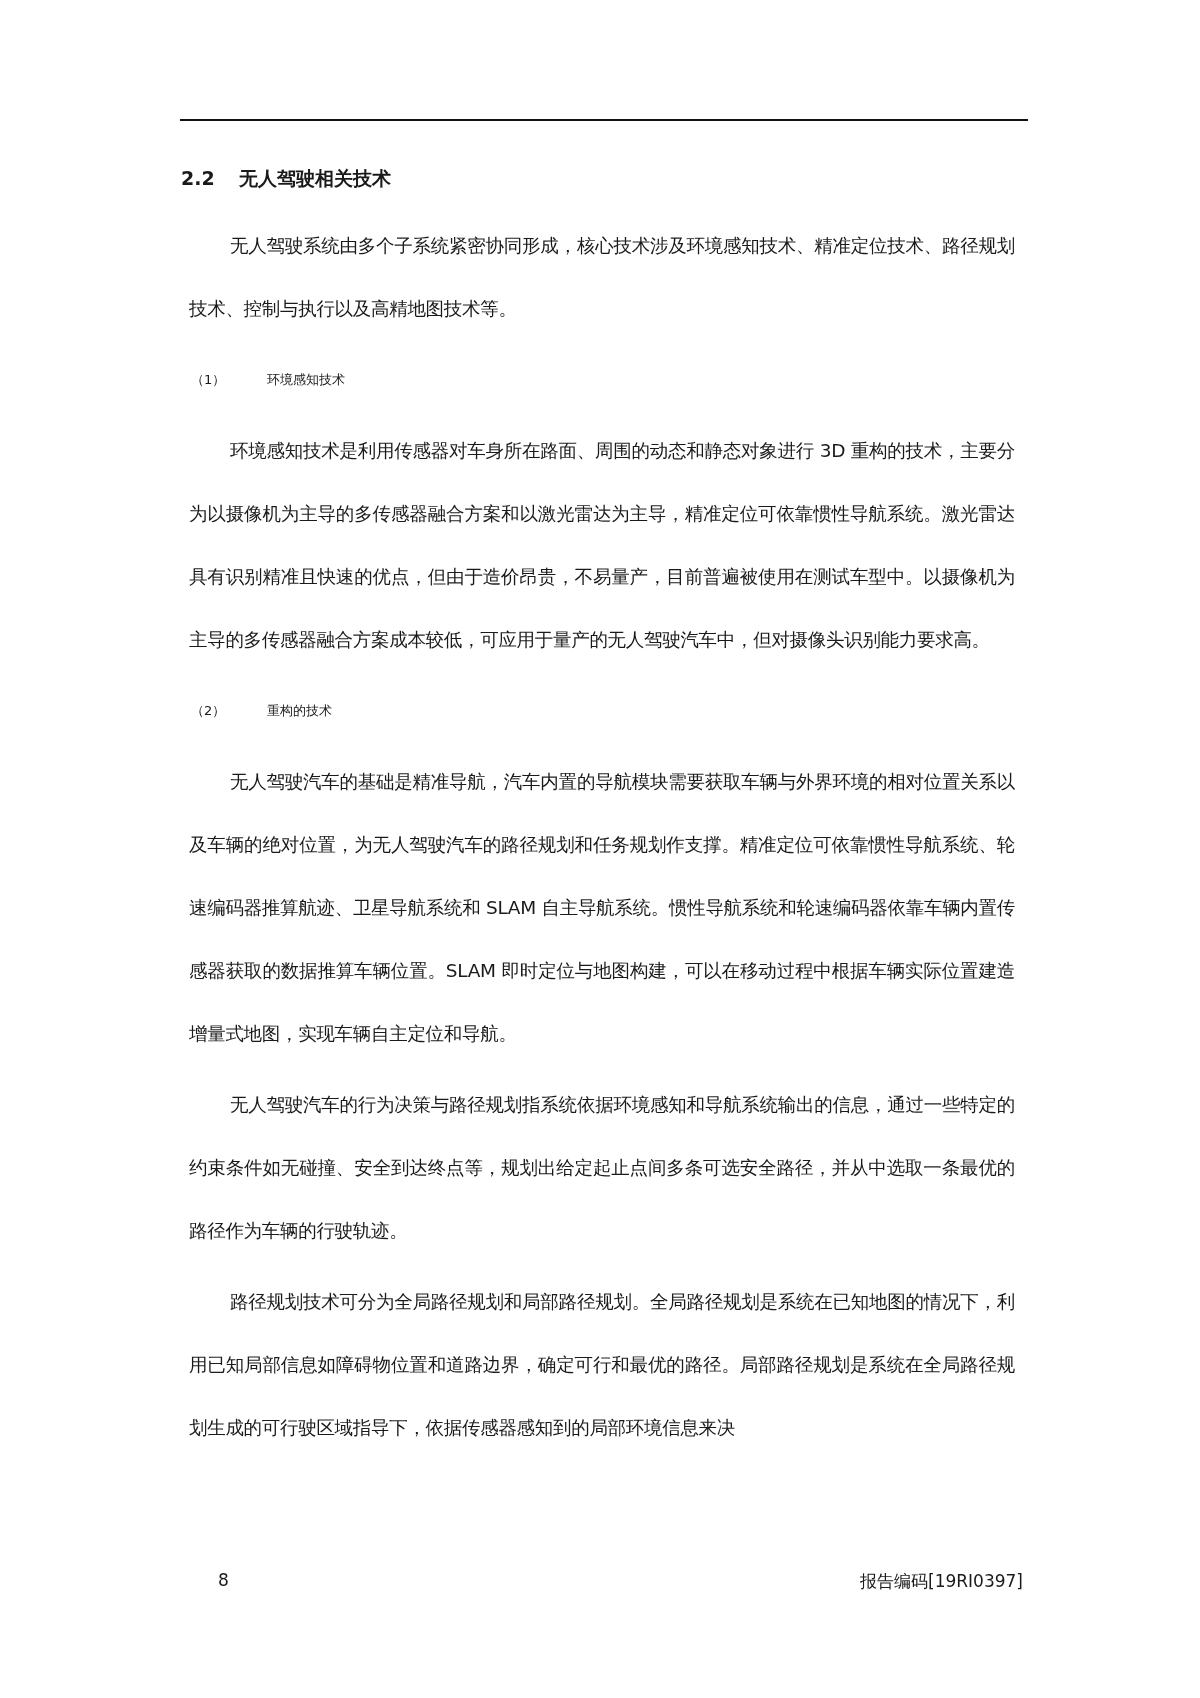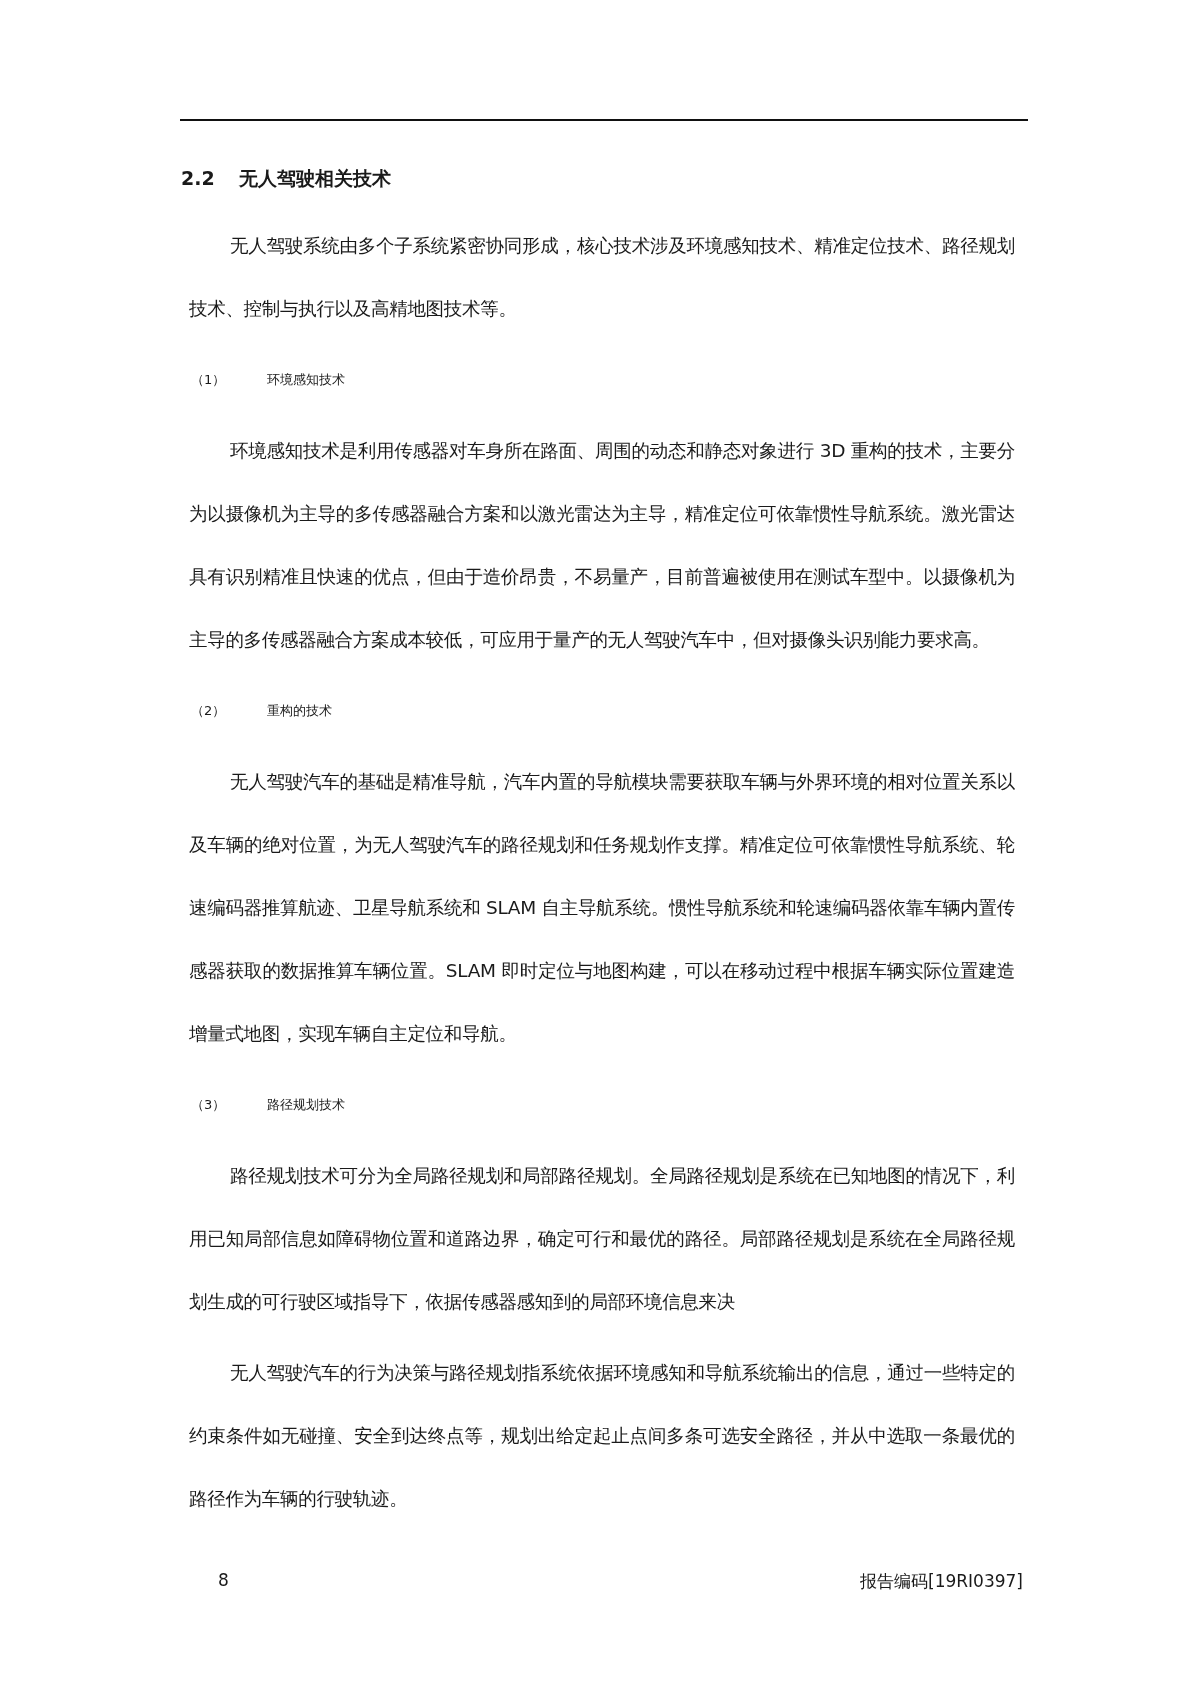--- a/index.html
+++ b/index.html
@@ -30,23 +30,20 @@
   <div class="sub">
     <span class="num">（1）</span><span>环境感知技术</span>
   </div>
   <p class="para">环境感知技术是利用传感器对车身所在路面、周围的动态和静态对象进行 3D 重构的技术，主要分为以摄像机为主导的多传感器融合方案和以激光雷达为主导，精准定位可依靠惯性导航系统。激光雷达具有识别精准且快速的优点，但由于造价昂贵，不易量产，目前普遍被使用在测试车型中。以摄像机为主导的多传感器融合方案成本较低，可应用于量产的无人驾驶汽车中，但对摄像头识别能力要求高。</p>
 
   <div class="sub">
     <span class="num">（2）</span><span>重构的技术</span>
   </div>
   <p class="para">无人驾驶汽车的基础是精准导航，汽车内置的导航模块需要获取车辆与外界环境的相对位置关系以及车辆的绝对位置，为无人驾驶汽车的路径规划和任务规划作支撑。精准定位可依靠惯性导航系统、轮速编码器推算航迹、卫星导航系统和 SLAM 自主导航系统。惯性导航系统和轮速编码器依靠车辆内置传感器获取的数据推算车辆位置。SLAM 即时定位与地图构建，可以在移动过程中根据车辆实际位置建造增量式地图，实现车辆自主定位和导航。</p>
 
-  <div class="sub">
-    <span class="num">（3）</span><span>路径规划技术</span>
-  </div>
+  <p class="para">无人驾驶汽车的行为决策与路径规划指系统依据环境感知和导航系统输出的信息，通过一些特定的约束条件如无碰撞、安全到达终点等，规划出给定起止点间多条可选安全路径，并从中选取一条最优的路径作为车辆的行驶轨迹。</p>
   <p class="para">路径规划技术可分为全局路径规划和局部路径规划。全局路径规划是系统在已知地图的情况下，利用已知局部信息如障碍物位置和道路边界，确定可行和最优的路径。局部路径规划是系统在全局路径规划生成的可行驶区域指导下，依据传感器感知到的局部环境信息来决</p>
-  <p class="para">无人驾驶汽车的行为决策与路径规划指系统依据环境感知和导航系统输出的信息，通过一些特定的约束条件如无碰撞、安全到达终点等，规划出给定起止点间多条可选安全路径，并从中选取一条最优的路径作为车辆的行驶轨迹。</p>
 </div>
 
 <div class="footer">
   <span class="pg">8</span>
   <span class="code">报告编码[19RI0397]</span>
 </div>
 
 </body></html>

